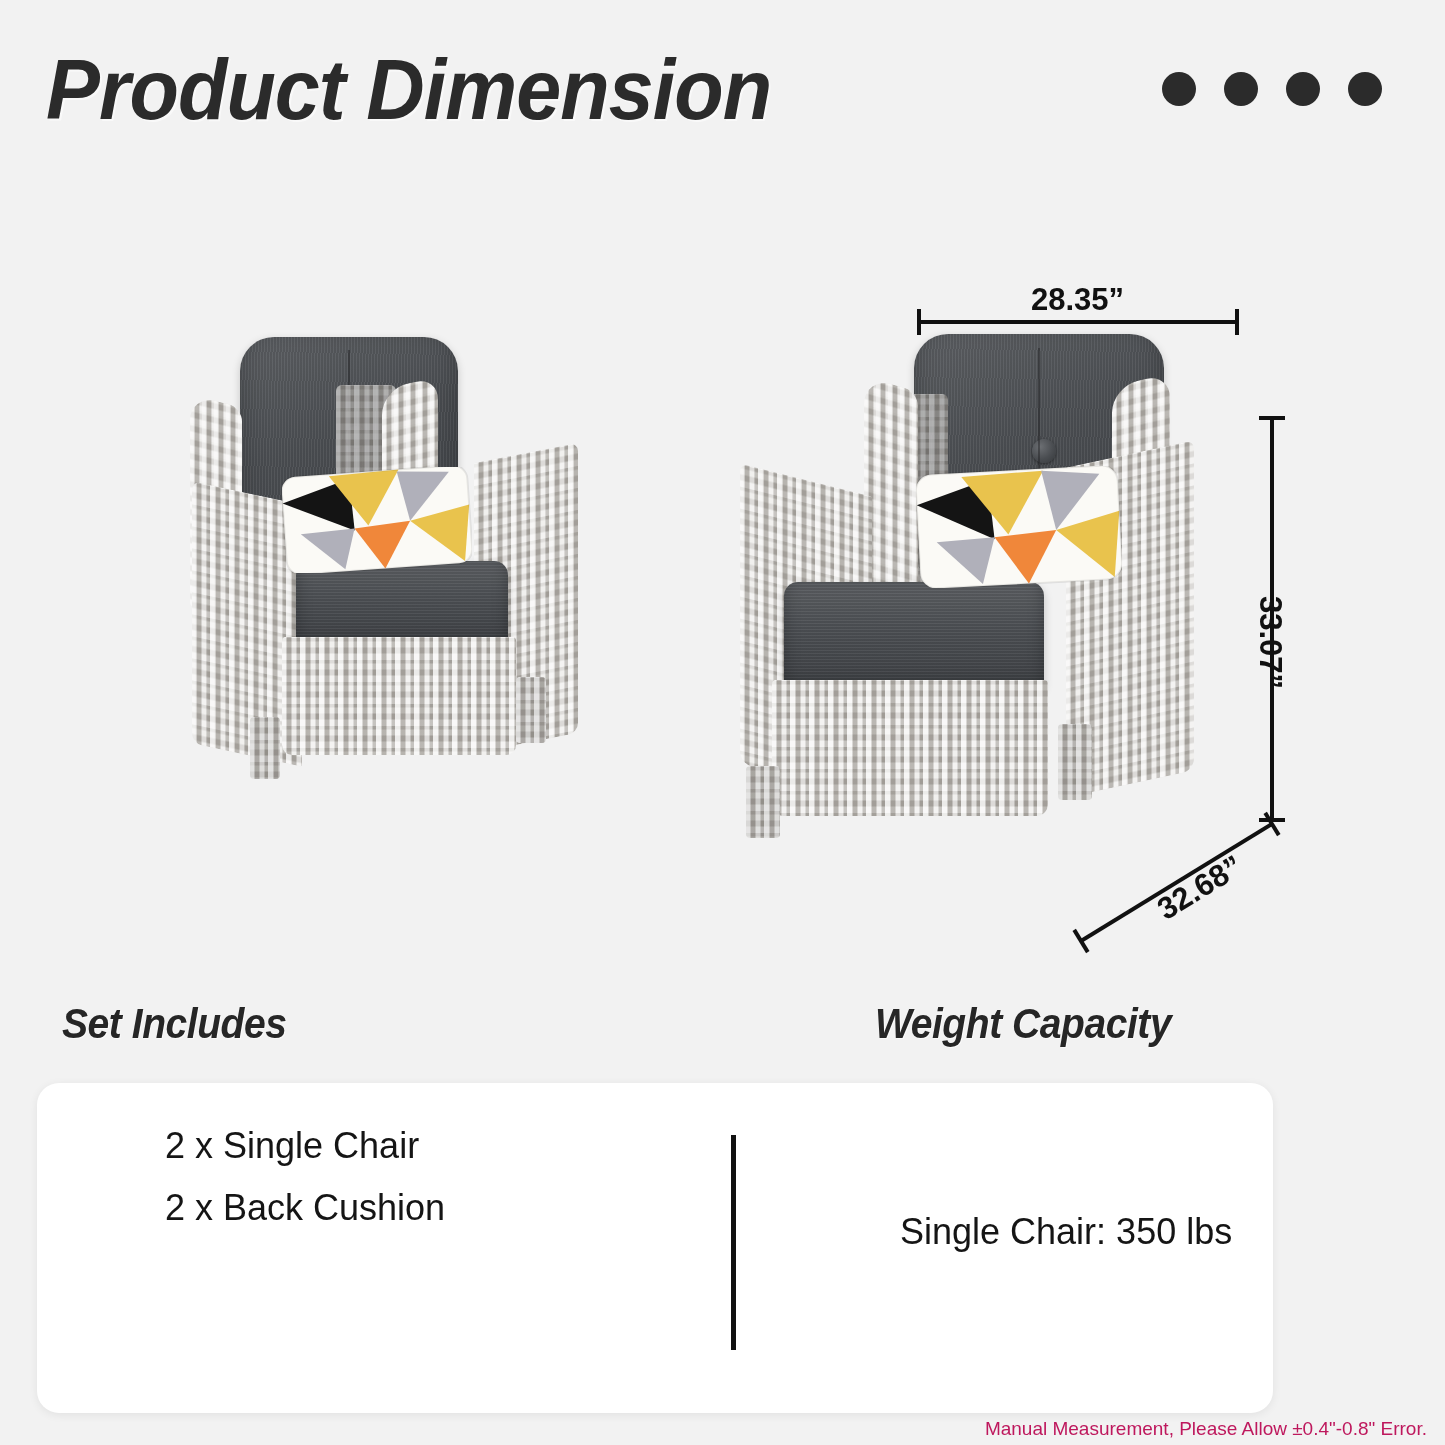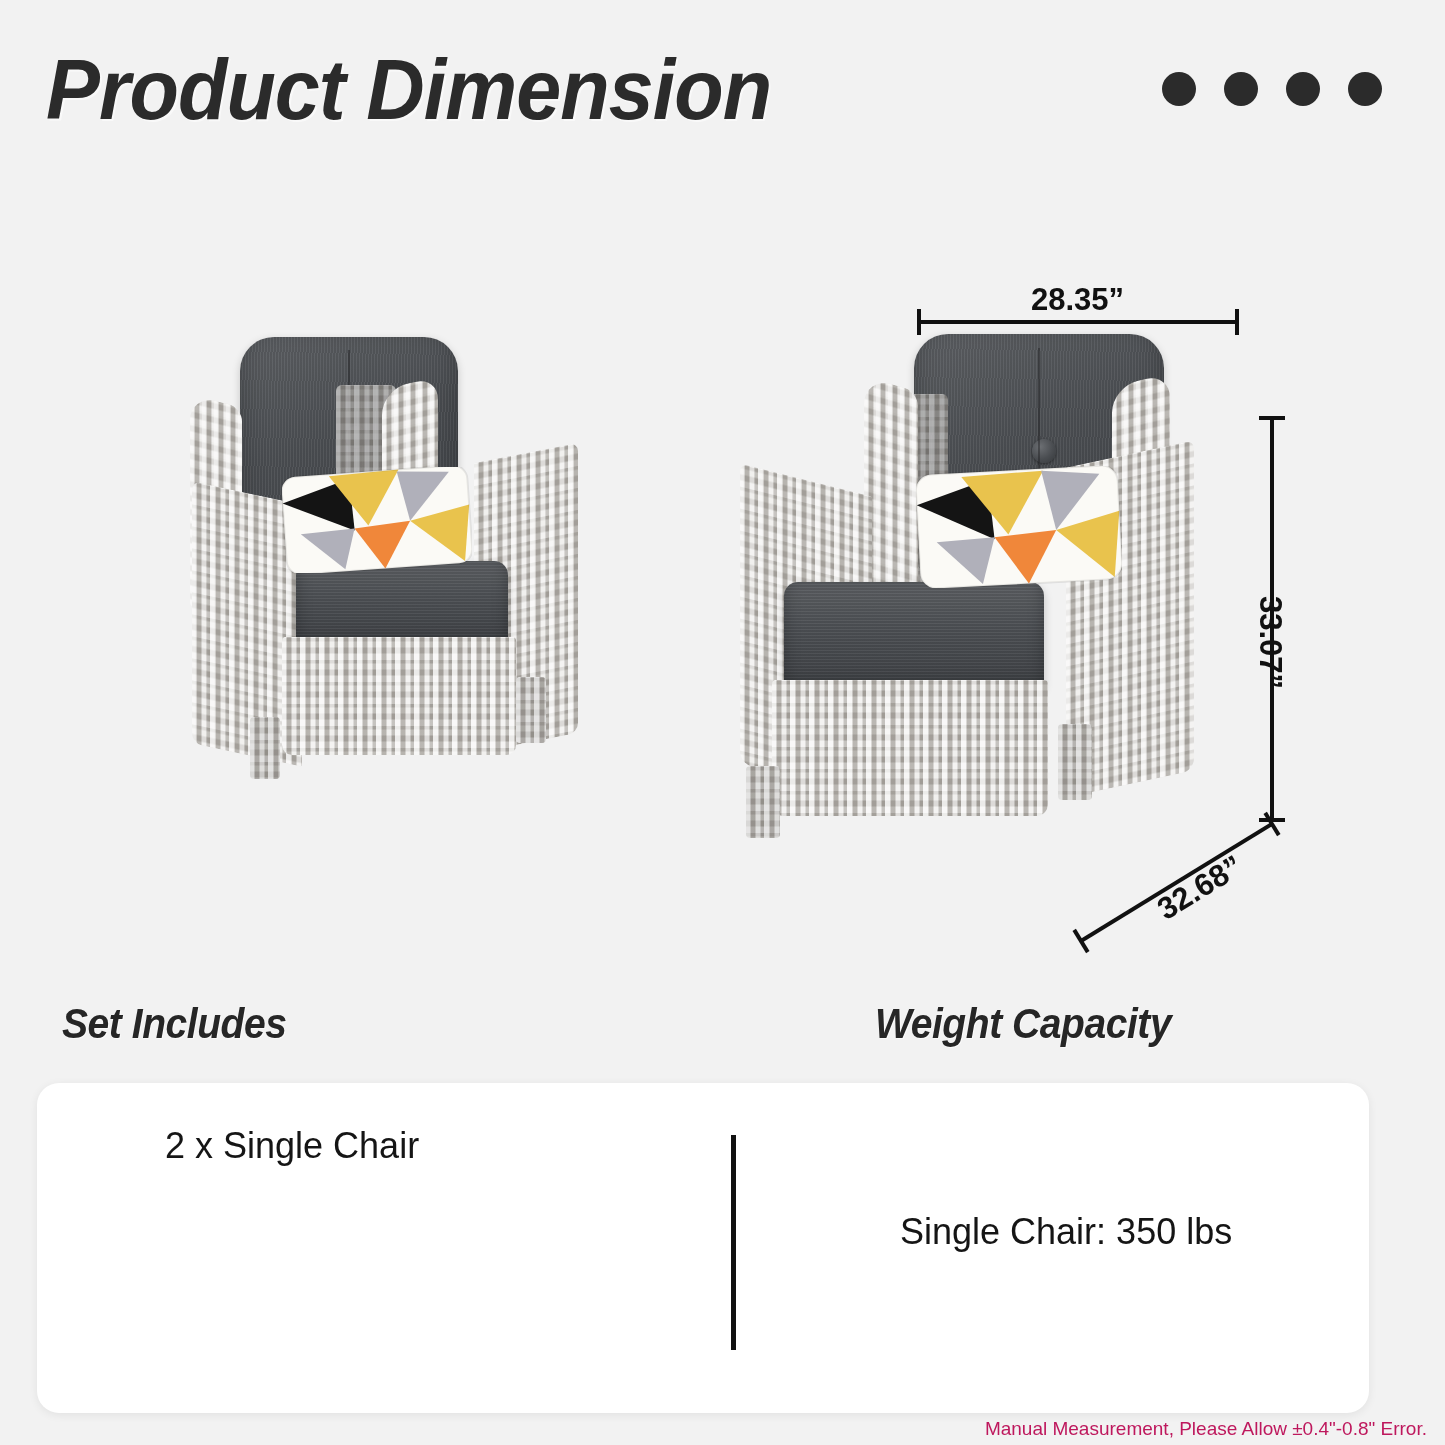--- a/index.html
+++ b/index.html
@@ -151,21 +151,21 @@
     text-shadow: 1px 1px 0 rgba(255,255,255,0.6);
   }
   .heading-set    { left: 62px;  top: 1000px; }
   .heading-weight { left: 875px; top: 1000px; }
 
   
   .info-card {
     position: absolute;
     left: 37px;
     top: 1083px;
-    width: 1332px;
+    width: 1236px;
     height: 330px;
     background: #ffffff;
     border-radius: 22px;
     box-shadow: 0 2px 10px rgba(0,0,0,0.07);
   }
 
   .set-list {
     position: absolute;
     left: 128px;
     top: 42px;
@@ -326,20 +326,21 @@
 
   </div>
 
   <div class="section-heading heading-set">Set Includes</div>
   <div class="section-heading heading-weight">Weight Capacity</div>
 
   <div class="info-card">
 
     <div class="set-list">
       <div class="set-item">2 x Single Chair</div>
+      <div class="set-item">2 x Back Cushion</div>
     </div>
 
     <div class="card-divider"></div>
 
     <div class="weight-text">Single Chair: 350 lbs</div>
   </div>
 
   <div class="disclaimer">Manual Measurement, Please Allow ±0.4"-0.8" Error.</div>
 
 </div>

